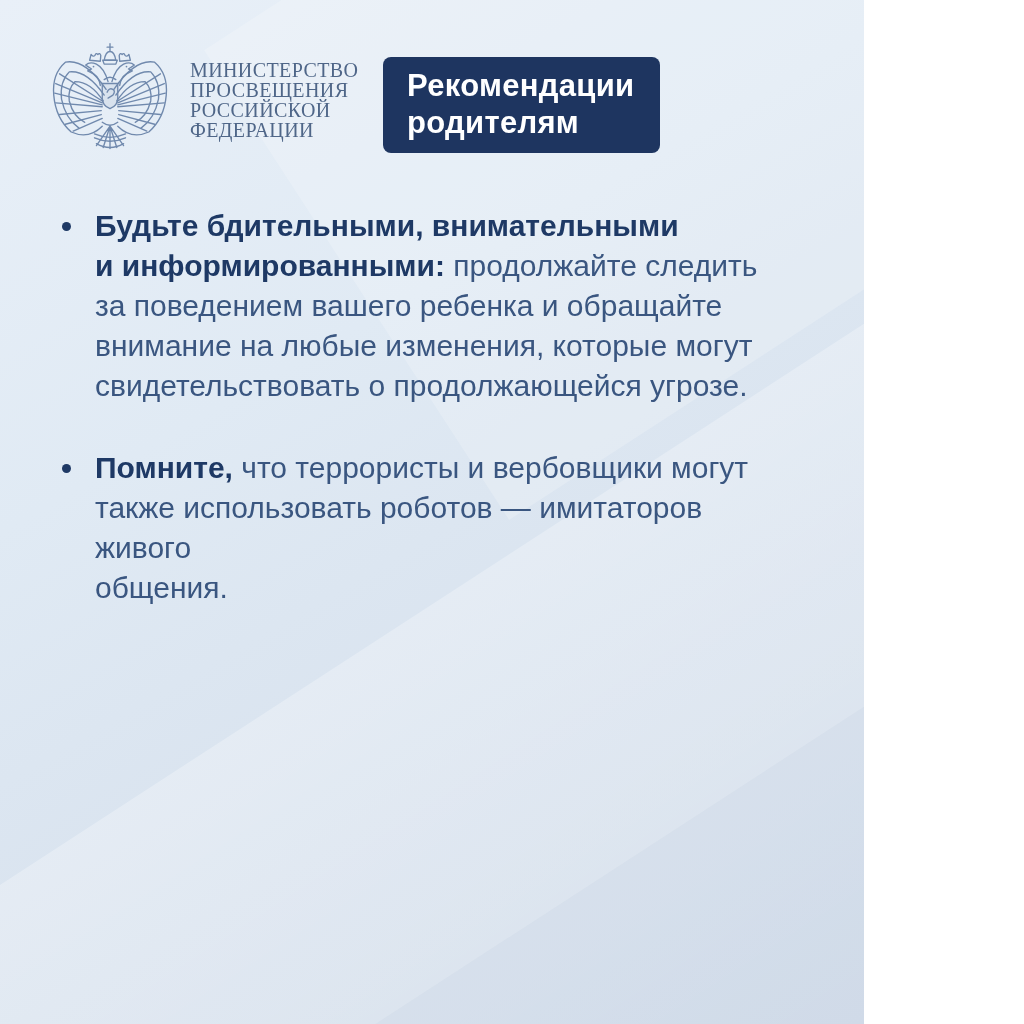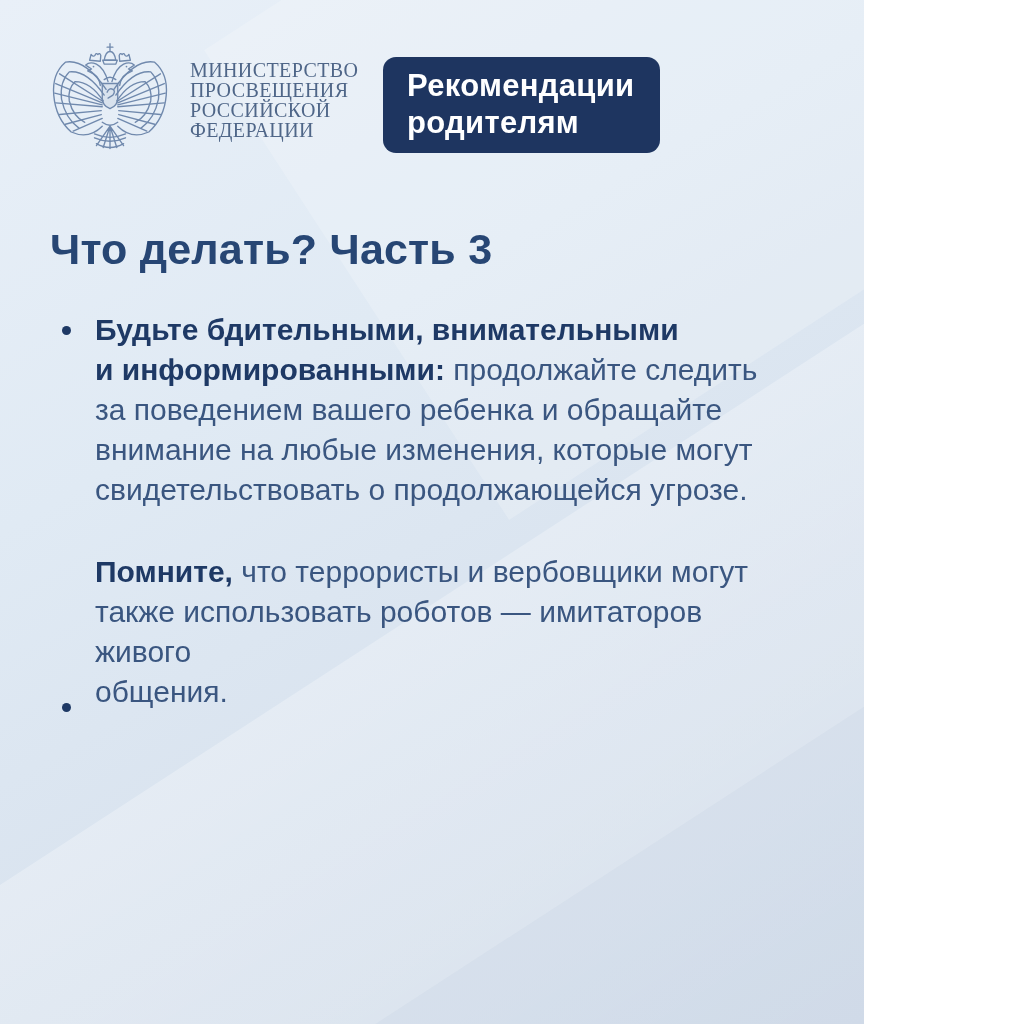--- a/index.html
+++ b/index.html
@@ -37,40 +37,40 @@
   }
   .emblem { width:128px; height:120px; flex:0 0 auto; }
   .ministry-name {
     margin-left:16px;
     font-family:"Liberation Serif", serif;
     font-size:20px; line-height:20px; letter-spacing:0.4px;
     color:#4f6688; white-space:pre-line; font-weight:500;
   }
   .badge {
     position:absolute; left:383px; top:57px;
-    background:#1e3560; border-radius:13px;
+    background:#1e3560; border-radius:8px;
     padding:10px 26px 12px 24px; max-width:330px;
     box-sizing:border-box;
   }
   .badge span {
     color:#ffffff; font-weight:bold;
     font-size:31px; line-height:37px; letter-spacing:0.3px;
     white-space:pre-line; display:block;
   }
 
   
   .main { position:relative; padding:0 60px 0 50px; }
   .page-title {
     margin:54px 0 0 0;
     font-size:43px; line-height:50px; font-weight:bold;
     color:#274674; letter-spacing:0.2px;
   }
   .bullets { list-style:none; margin:36px 0 0 0; padding:0 0 0 12px; }
   .bullets li { display:flex; align-items:flex-start; }
-  .bullets li + li { margin-top:42px;align-items:flex-end; }
+  .bullets li + li { margin-top:42px; }
   .dot {
     flex:0 0 auto; width:9px; height:9px; border-radius:50%;
     background:#1e3965; margin:16px 24px 0 0;
   }
   .bullet-text {
     margin:0; font-size:30px; line-height:40px;
     color:#3a5680; white-space:pre-line; max-width:860px;
   }
   .bb { font-weight:bold; color:#1e3965; }
 </style>
@@ -127,21 +127,20 @@
 РОССИЙСКОЙ
 ФЕДЕРАЦИИ</div>
     </div>
     <div class="badge">
       <span>Рекомендации
 родителям</span>
     </div>
   </header>
 
   <main class="main">
-    <h1 class="page-title">Что делать? Часть 3</h1>
 
     <ul class="bullets">
       <li>
         <span class="dot"></span>
         <p class="bullet-text"><span class="bb">Будьте бдительными, внимательными
 и информированными:</span> <span class="br">продолжайте следить
 за поведением вашего ребенка и обращайте
 внимание на любые изменения, которые могут
 свидетельствовать о продолжающейся угрозе.</span></p>
       </li>

